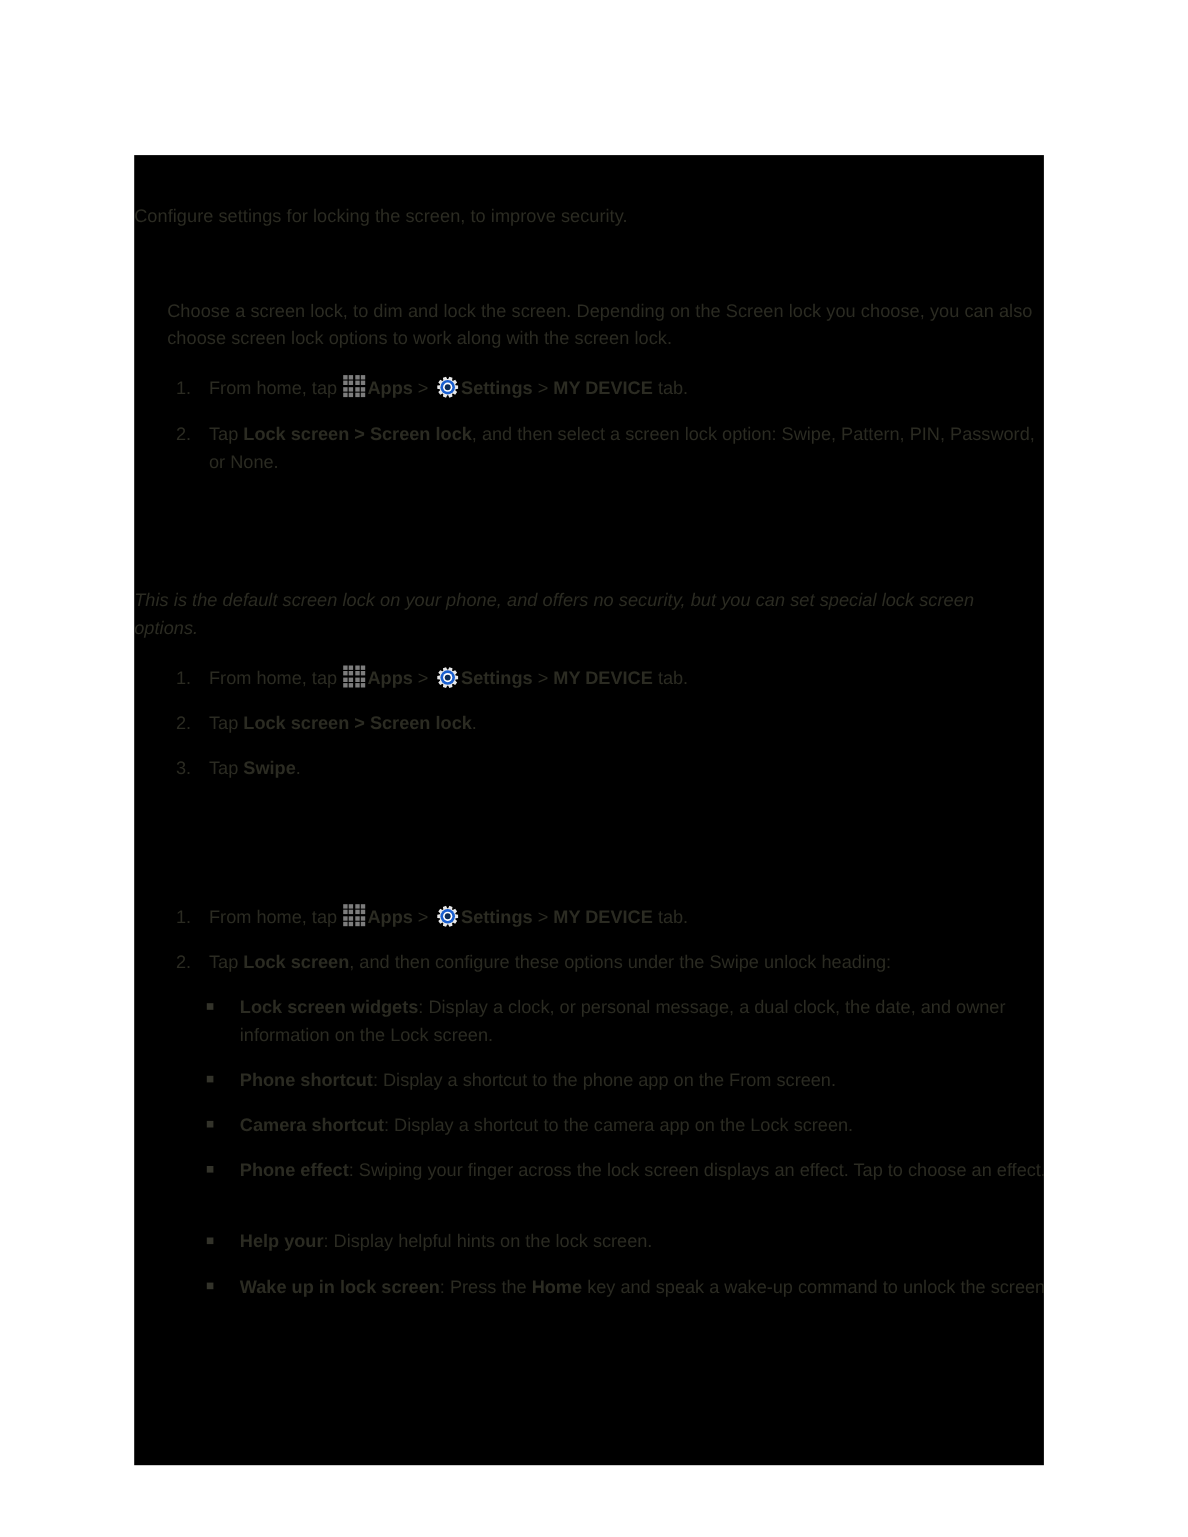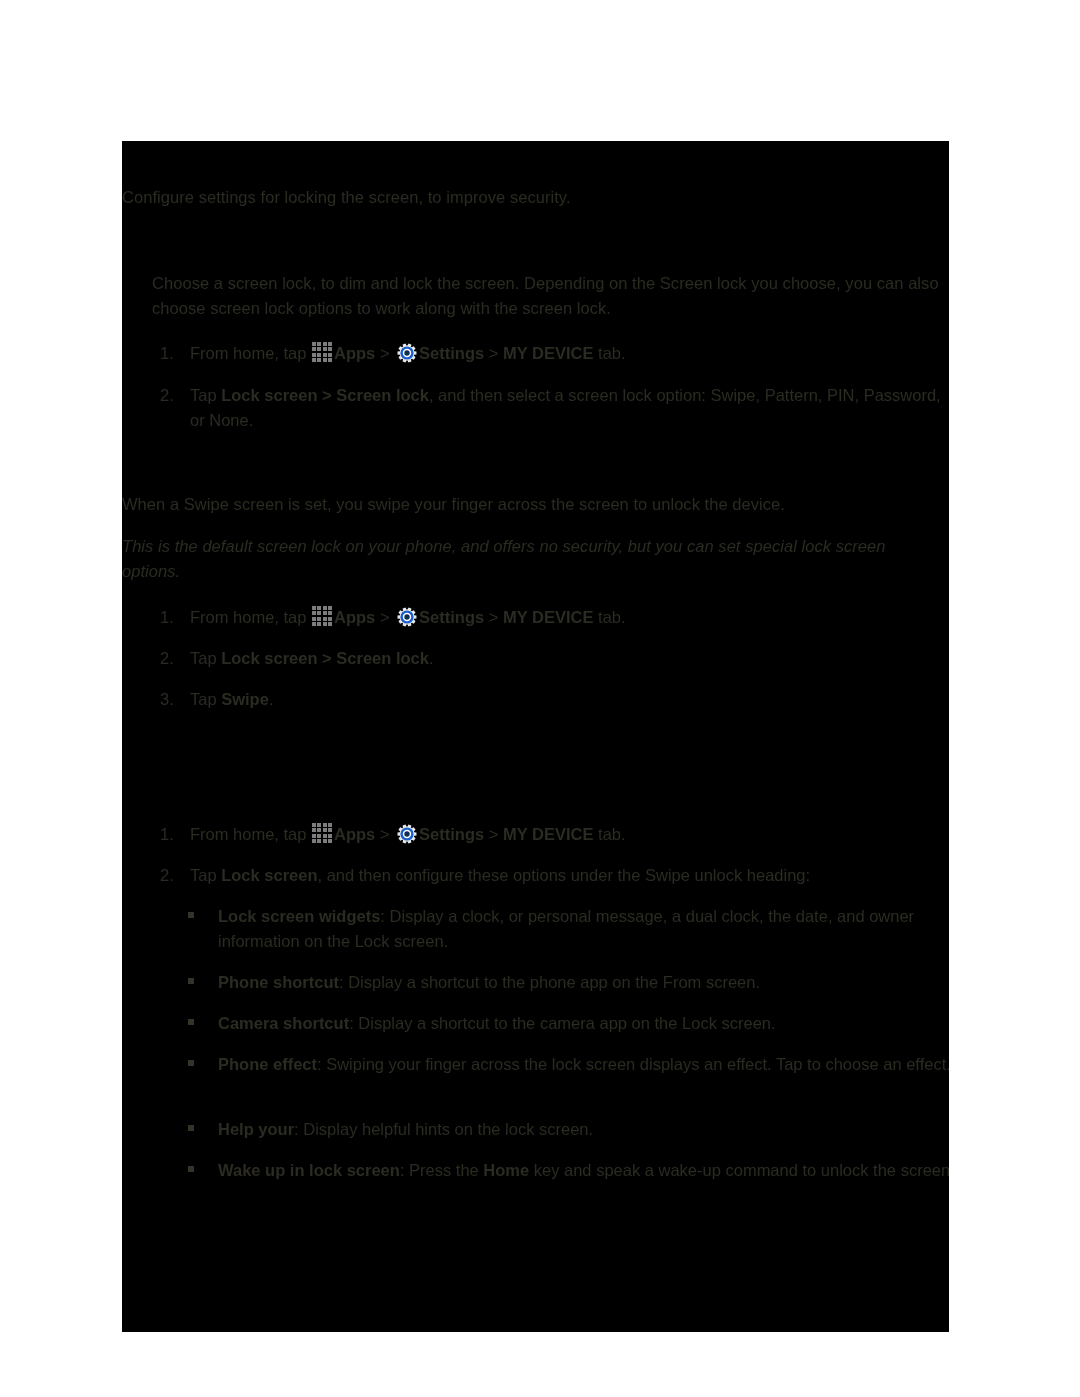--- a/index.html
+++ b/index.html
@@ -166,21 +166,20 @@
             </svg></span><b>Settings</b><span> &gt; </span><b>MY DEVICE</b><span> tab.</span></span>
     </div>
 
     <div class="num-item" style="left:0px; top:242px; width:827px;">
       <span class="marker">2.</span>
       <span class="content"><span>Tap </span><b>Lock screen &gt; Screen lock</b><span>, and then select a screen lock option: Swipe, Pattern, PIN, Password, or None.</span></span>
     </div>
 
     <div class="hidden-heading" style="left:0px; top:312px;">Swipe</div>
 
-    <div class="body-text" style="left:0px; top:351px; width:827px;">When a Swipe screen is set, you swipe your finger across the screen to unlock the device.</div>
 
     <div class="body-text wrap" style="left:0px; top:393px; width:824px;font-style:italic;">This is the default screen lock on your phone, and offers no security, but you can set special lock screen options.</div>
 
     <div class="num-item" style="left:0px; top:464px; width:827px; height:26px;">
       <span class="marker">1.</span>
       <span class="content"><span>From home, tap </span><span class="icon-apps"><span class="cell" style="left: 0px; top: 0px; background: rgb(125, 125, 125);"></span><span class="cell" style="left: 5.3px; top: 0px; background: rgb(125, 125, 125);"></span><span class="cell" style="left: 10.6px; top: 0px; background: rgb(125, 125, 125);"></span><span class="cell" style="left: 15.9px; top: 0px; background: rgb(125, 125, 125);"></span><span class="cell" style="left: 0px; top: 5.3px; background: rgb(125, 125, 125);"></span><span class="cell" style="left: 5.3px; top: 5.3px; background: rgb(125, 125, 125);"></span><span class="cell" style="left: 10.6px; top: 5.3px; background: rgb(125, 125, 125);"></span><span class="cell" style="left: 15.9px; top: 5.3px; background: rgb(125, 125, 125);"></span><span class="cell" style="left: 0px; top: 10.6px; background: rgb(125, 125, 125);"></span><span class="cell" style="left: 5.3px; top: 10.6px; background: rgb(125, 125, 125);"></span><span class="cell" style="left: 10.6px; top: 10.6px; background: rgb(125, 125, 125);"></span><span class="cell" style="left: 15.9px; top: 10.6px; background: rgb(125, 125, 125);"></span><span class="cell" style="left: 0px; top: 15.9px; background: rgb(125, 125, 125);"></span><span class="cell" style="left: 5.3px; top: 15.9px; background: rgb(125, 125, 125);"></span><span class="cell" style="left: 10.6px; top: 15.9px; background: rgb(125, 125, 125);"></span><span class="cell" style="left: 15.9px; top: 15.9px; background: rgb(125, 125, 125);"></span></span><b>Apps</b><span> &gt; </span><span class="icon-gear"><svg width="20" height="20" viewBox="0 0 20 20">
               <path d="M19.48,8.50 L19.48,11.50 L17.17,11.84 L16.88,12.72 L18.55,14.36 L16.79,16.79 L14.72,15.70 L13.97,16.25 L14.36,18.55 L11.50,19.48 L10.46,17.39 L9.54,17.39 L8.50,19.48 L5.64,18.55 L6.03,16.25 L5.28,15.70 L3.21,16.79 L1.45,14.36 L3.12,12.72 L2.83,11.84 L0.52,11.50 L0.52,8.50 L2.83,8.16 L3.12,7.28 L1.45,5.64 L3.21,3.21 L5.28,4.30 L6.03,3.75 L5.64,1.45 L8.50,0.52 L9.54,2.61 L10.46,2.61 L11.50,0.52 L14.36,1.45 L13.97,3.75 L14.72,4.30 L16.79,3.21 L18.55,5.64 L16.88,7.28 L17.17,8.16 Z" fill="#e9e9e9"></path>
               <circle cx="10" cy="10" r="6.6" fill="#1a5fd0"></circle>
               <circle cx="10" cy="10" r="4.2" fill="#ffffff"></circle>
               <circle cx="10" cy="10" r="2.7" fill="#0d2b55"></circle>

